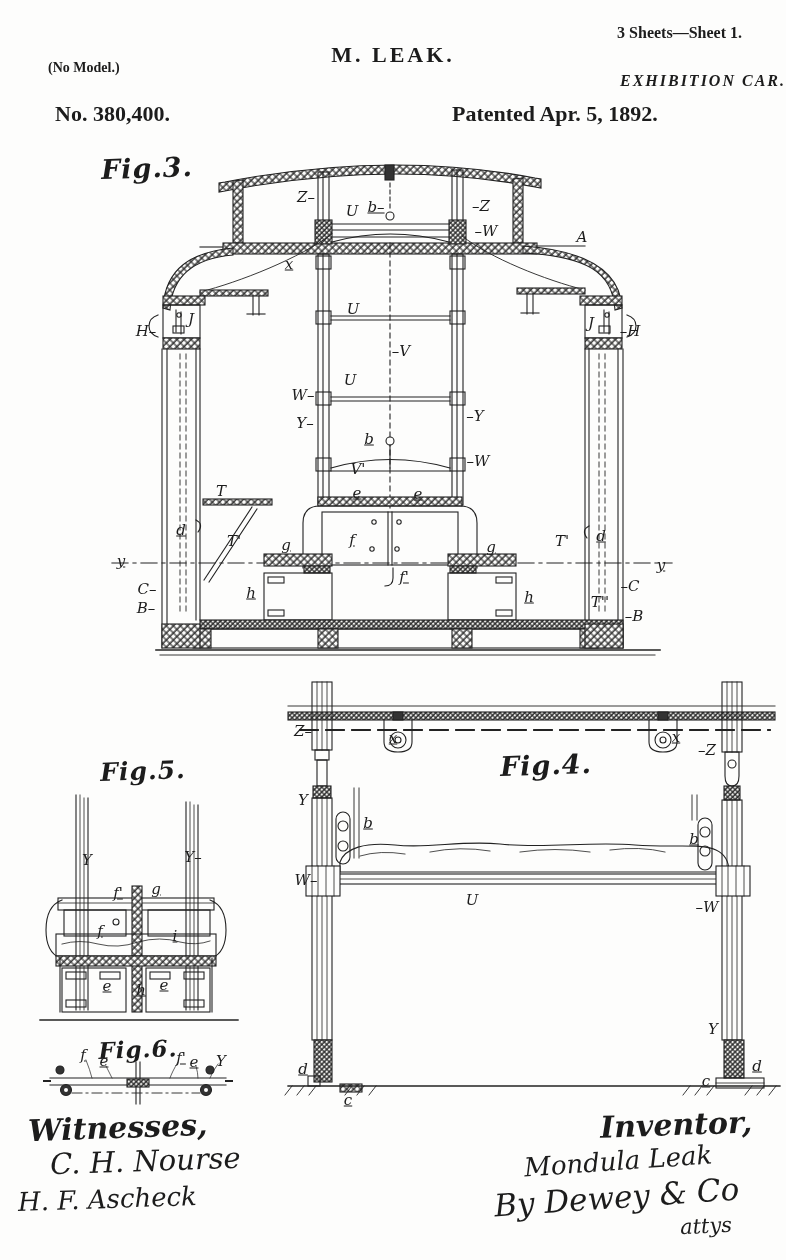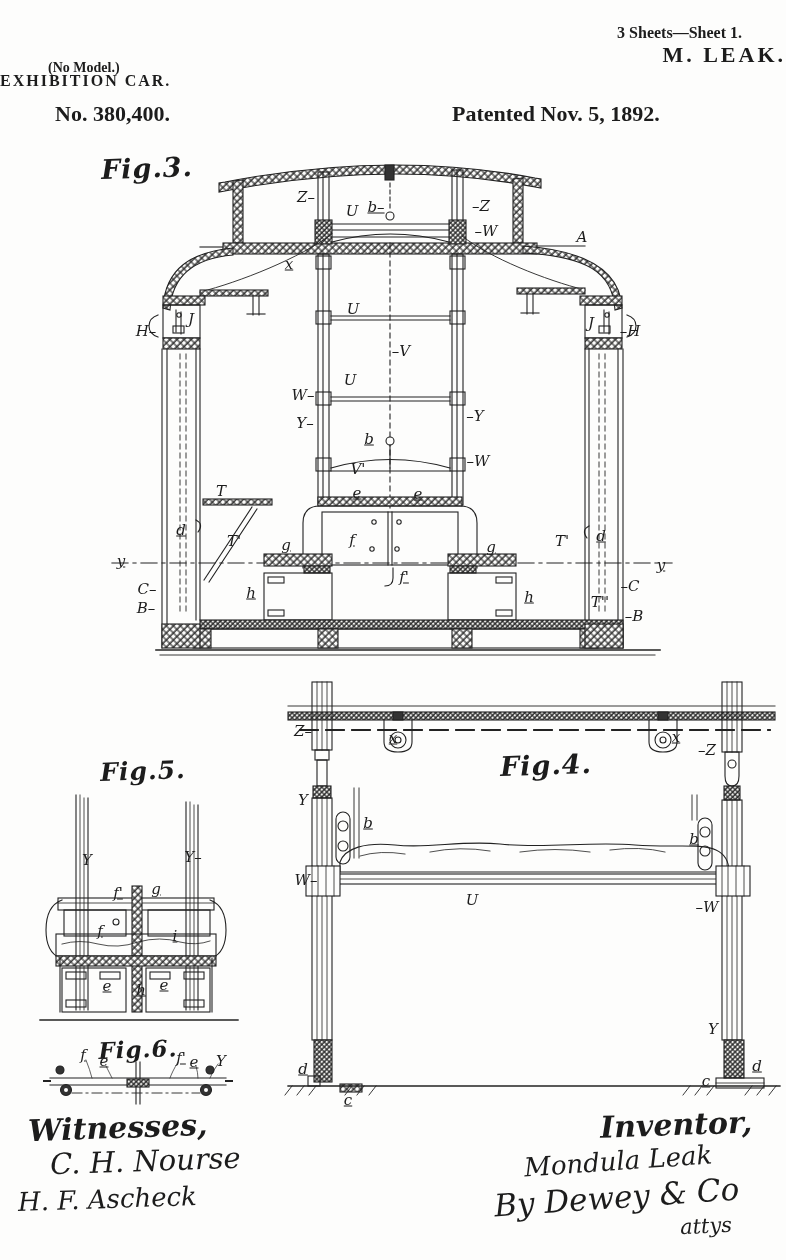--- a/index.html
+++ b/index.html
@@ -2,22 +2,22 @@
 <html><head>
 <meta charset="utf-8">
 <style>
   html,body{margin:0;padding:0;}
   body{width:786px;height:1260px;position:relative;background:#fdfdfc;overflow:hidden;
        font-family:"Liberation Serif", serif;color:#1c1c1c;}
   .abs{position:absolute;}
   .hdr{font-weight:bold;white-space:nowrap;}
   #no-model{left:48px;top:26px;font-size:14px;margin-top:34px;}
   #sheet-info{right:44px;top:24px;font-size:16px;}
-  #doc-name{left:0;right:0;top:42px;text-align:right;font-size:22px;letter-spacing:3px;}
-  #doc-title{left:0;right:0;top:72px;text-align:left;font-size:16px;letter-spacing:2px;}
+  #doc-name{left:0;right:0;top:42px;text-align:center;font-size:22px;letter-spacing:3px;}
+  #doc-title{left:0;right:0;top:72px;text-align:right;font-size:16px;letter-spacing:2px;font-style:italic;}
   #patent-number{left:55px;top:101px;font-size:22px;}
   #patent-date{left:452px;top:101px;font-size:22px;}
   #art{left:0;top:0;}
   #labels-layer{left:0;top:0;width:786px;height:1260px;pointer-events:none;}
   .part-label{position:absolute;transform:translate(-50%,-50%);
       font-family:"DejaVu Serif", serif;font-style:italic;font-size:15px;
       white-space:nowrap;line-height:1;}
   .part-label.u{text-decoration:underline;}
   .fig-title{position:absolute;transform:translate(-50%,-50%) rotate(-2deg);
       font-family:"DejaVu Serif", serif;font-style:italic;font-weight:bold;
@@ -32,21 +32,21 @@
   #attys-line{left:680px;top:1216px;font-size:21px;transform:rotate(-3deg);}
 </style>
 </head>
 <body>
 
 <div class="abs hdr" id="no-model">(No Model.)</div>
 <div class="abs hdr" id="sheet-info">3 Sheets—Sheet 1.</div>
 <div class="abs hdr" id="doc-name">M. LEAK.</div>
 <div class="abs hdr" id="doc-title">EXHIBITION CAR.</div>
 <div class="abs hdr" id="patent-number">No. 380,400.</div>
-<div class="abs hdr" id="patent-date">Patented Nov. 5, 1892.</div>
+<div class="abs hdr" id="patent-date">Patented Apr. 5, 1892.</div>
 
 <svg id="art" class="abs" width="786" height="1260" viewBox="0 0 786 1260" stroke="#222" fill="none" stroke-width="1.1" stroke-linecap="square">
   <defs>
     <pattern id="h1" patternUnits="userSpaceOnUse" width="5" height="5" patternTransform="rotate(45)">
       <rect width="5" height="5" fill="#fdfdfc"></rect>
         <line x1="0" y1="0" x2="0" y2="5" stroke="#2a2a2a" stroke-width="1.4"></line>
     </pattern>
     <pattern id="h2" patternUnits="userSpaceOnUse" width="3.5" height="3.5" patternTransform="rotate(45)">
       <rect width="3.5" height="3.5" fill="#efefec"></rect>
         <line x1="0" y1="0" x2="0" y2="3.5" stroke="#222" stroke-width="1.2"></line>

